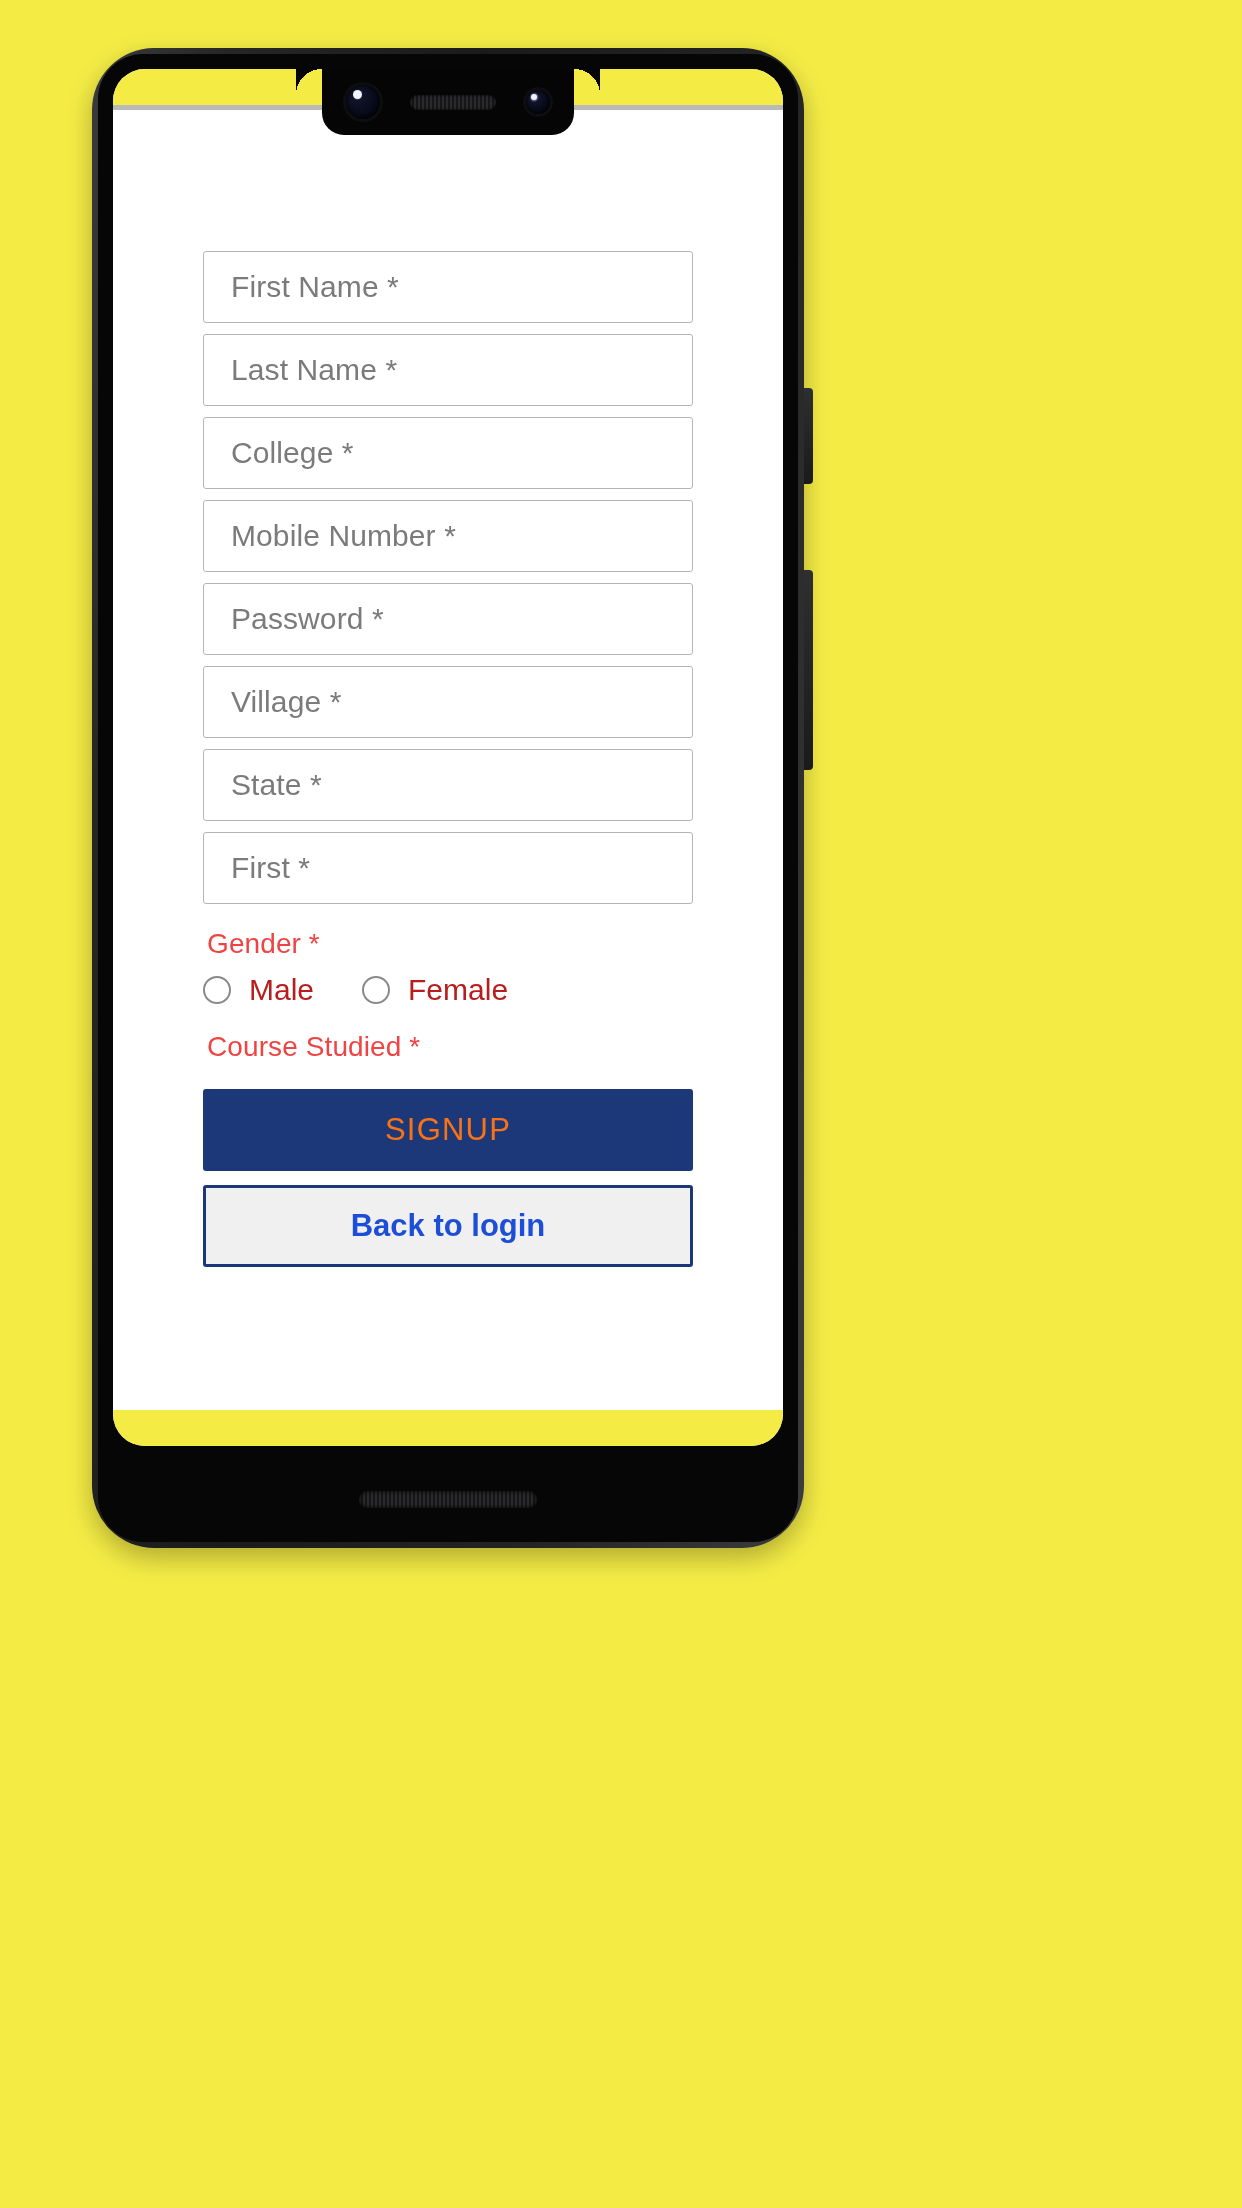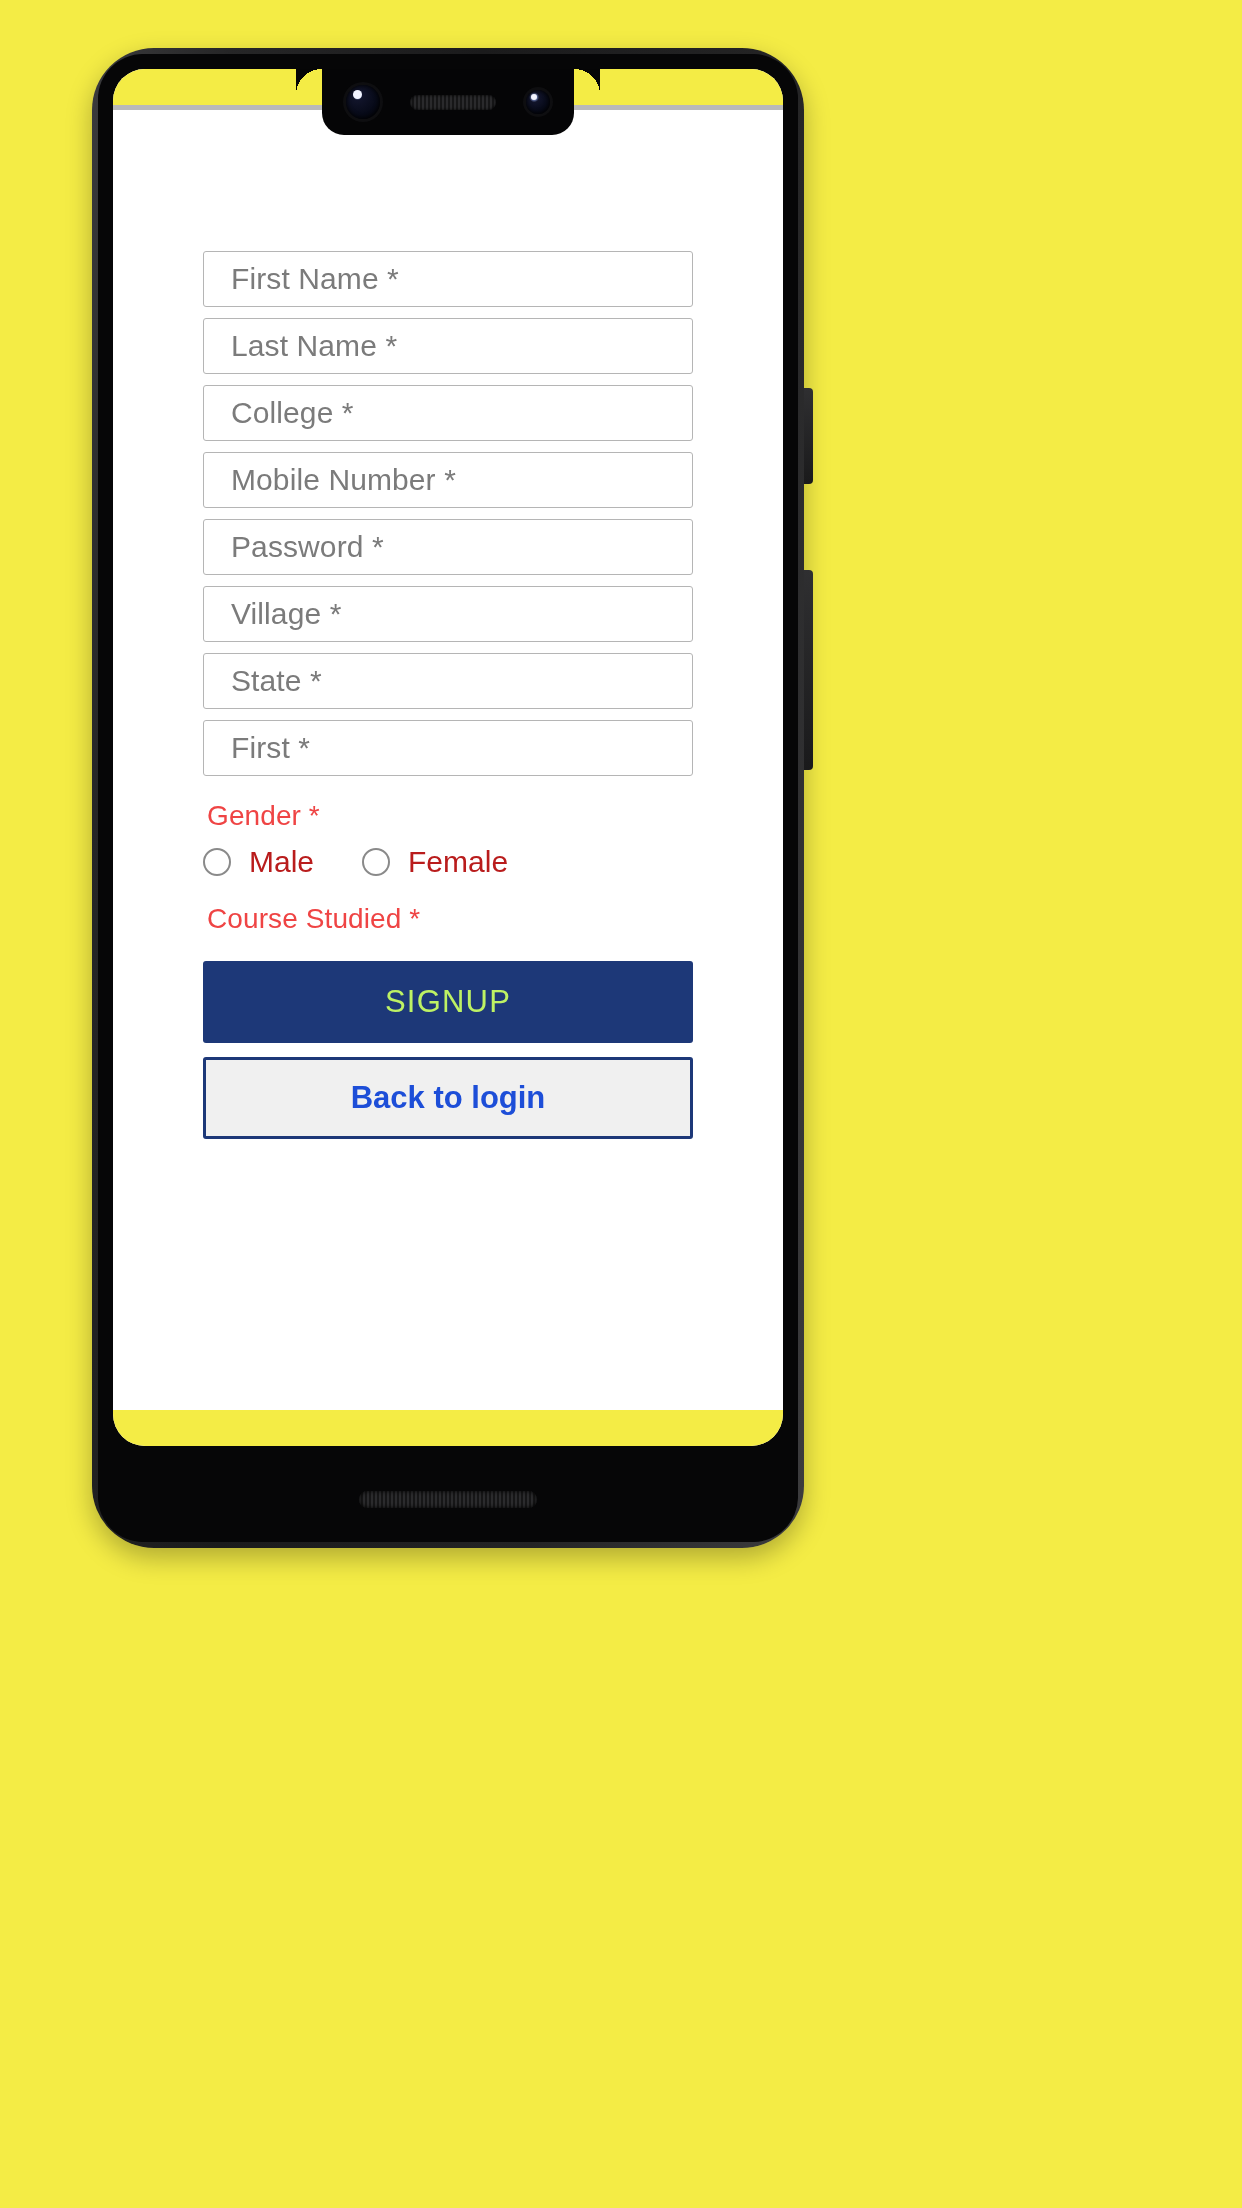--- a/index.html
+++ b/index.html
@@ -181,21 +181,21 @@
     background: #ffffff;
     padding: 0 0;
     box-sizing: border-box;
   }
   .form {
     padding: 141px 90px 0 90px;
     box-sizing: border-box;
   }
 
   .field {
-    height: 56px;
+    height: 72px;
     border: 1.5px solid #b5b5b5;
     border-radius: 3px;
     margin-bottom: 11px;
     display: flex;
     align-items: center;
     padding-left: 27px;
     box-sizing: border-box;
     background: #fff;
   }
   .field .ph {
@@ -236,21 +236,21 @@
   .gap-gender { width: 48px; }
   .gap-course { width: 42px; }
 
   .btn-primary {
     margin-top: 26px;
     height: 82px;
     background: #1d3878;
     border: none;
     border-radius: 3px;
     width: 100%;
-    color: #bef264;
+    color: #f97316;
     font-size: 31px;
     letter-spacing: 1.2px;
     font-family: "Liberation Sans", sans-serif;
     display: flex;
     align-items: center;
     justify-content: center;
     cursor: pointer;
     text-align: center;
   }
   .btn-secondary {

